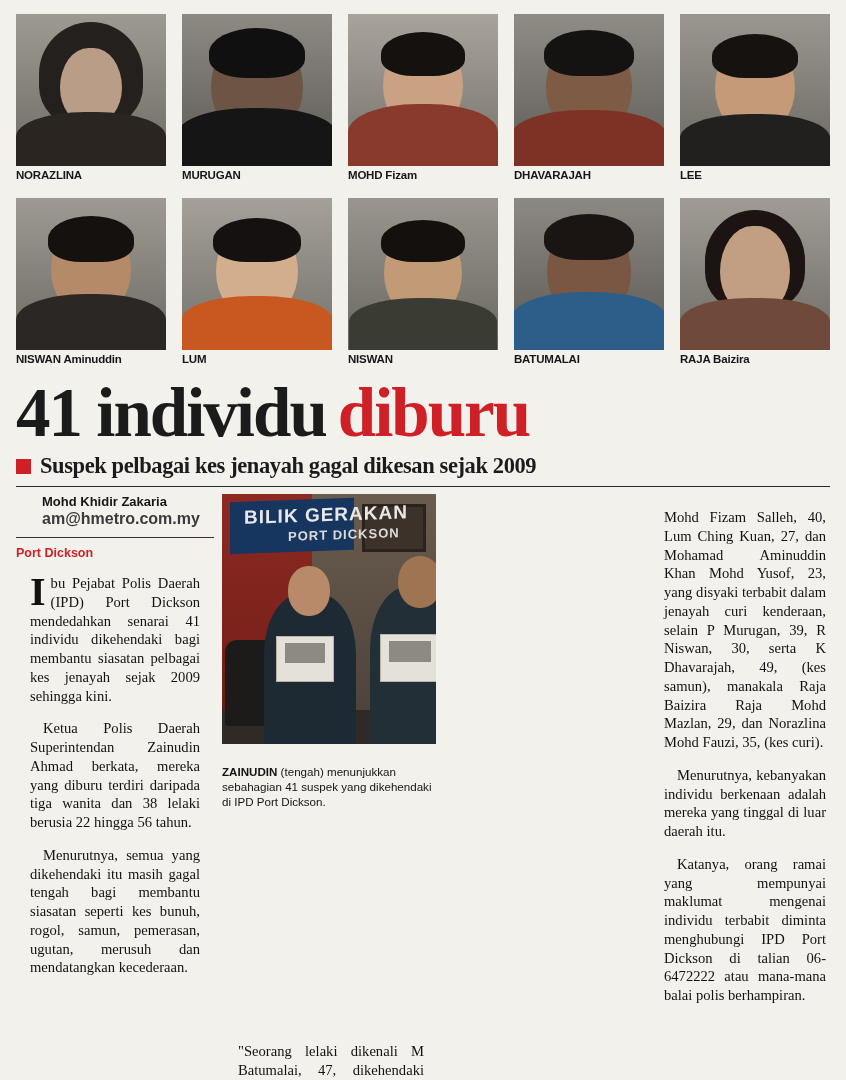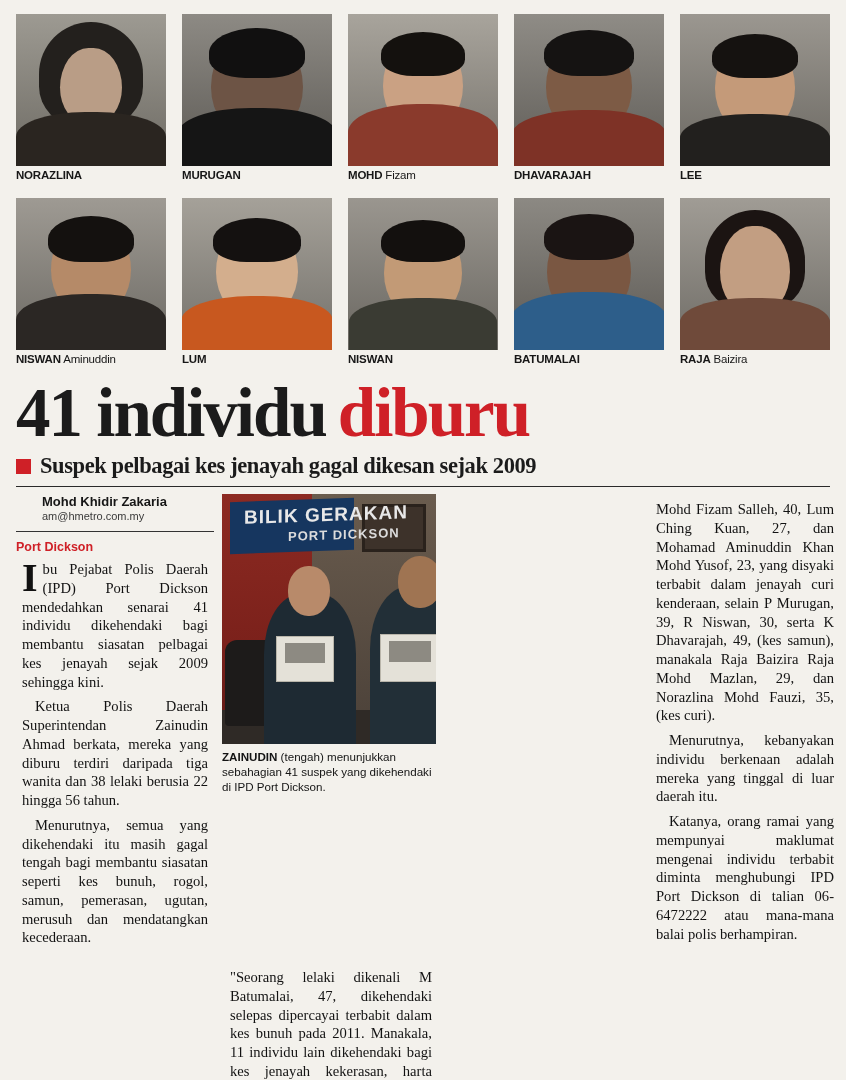--- a/index.html
+++ b/index.html
@@ -62,21 +62,21 @@
   .mug-name {
     font-family: "Liberation Sans", sans-serif;
     font-weight: bold;
     font-size: 11.5px;
     letter-spacing: -0.2px;
     padding-top: 3px;
     padding-bottom: 5px;
     color: #171717;
     white-space: nowrap;
   }
-  .mug-name .soft { font-weight: normal; }
+  .mug-name .soft { font-weight: bold; }
 
   .row2 { margin-top: 12px; }
 
   
   .headline {
     margin-top: 10px;
     font-family: "Liberation Serif", serif;
     font-weight: bold;
     font-size: 69px;
     line-height: 0.96;
@@ -120,24 +120,25 @@
   }
   .byline-name {
     font-family: "Liberation Sans", sans-serif;
     font-weight: bold;
     font-size: 13px;
     color: #161616;
     padding-left: 26px;
   }
   .byline-mail {
     font-family: "Liberation Sans", sans-serif;
-    font-size: 11px;
+    font-size: 16px;
     color: #3a3a3a;
     padding-left: 26px;
     padding-top: 1px;
+    font-weight: bold;
   }
   .rule-thin {
     border-top: 1px solid #333;
     margin: 9px 0 8px 0;
   }
   .dateline {
     font-family: "Liberation Sans", sans-serif;
     font-weight: bold;
     font-size: 12.5px;
     color: #cf2027;
@@ -145,21 +146,21 @@
   }
   .body-text {
     font-family: "Liberation Serif", serif;
     font-size: 14.6px;
     line-height: 1.285;
     text-align: justify;
     text-justify: inter-word;
     color: #121212;
     hyphens: auto;
   }
-  .body-text p { margin: 6px; text-indent: 13px; }
+  .body-text p { margin: 14px; text-indent: 13px; }
   .body-text p.first { text-indent: 0; }
   .dropcap {
     float: left;
     font-family: "Liberation Serif", serif;
     font-weight: bold;
     font-size: 40px;
     line-height: 31px;
     padding: 2px 5px 0 0;
     color: #111;
   }
@@ -201,21 +202,21 @@
     background: #8d8a82;
   }
   .np-desk { position: absolute; left: 0; bottom: 0; width: 100%; height: 34px; background: #2f2a26; }
   .np-chair { position: absolute; left: 3px; bottom: 18px; width: 72px; height: 86px; background: #1d1b1a; border-radius: 12px 12px 4px 4px; }
 
   .caption {
     font-family: "Liberation Sans", sans-serif;
     font-size: 11.6px;
     line-height: 1.28;
     color: #141414;
-    padding-top: 6px;
+    padding-top: 21px;
   }
   .caption b { font-weight: bold; }
 
   .cols2 {
     margin-top: 9px;
     display: grid;
     grid-template-columns: 198px 214px 198px;
     column-gap: 10px;
   }
 

